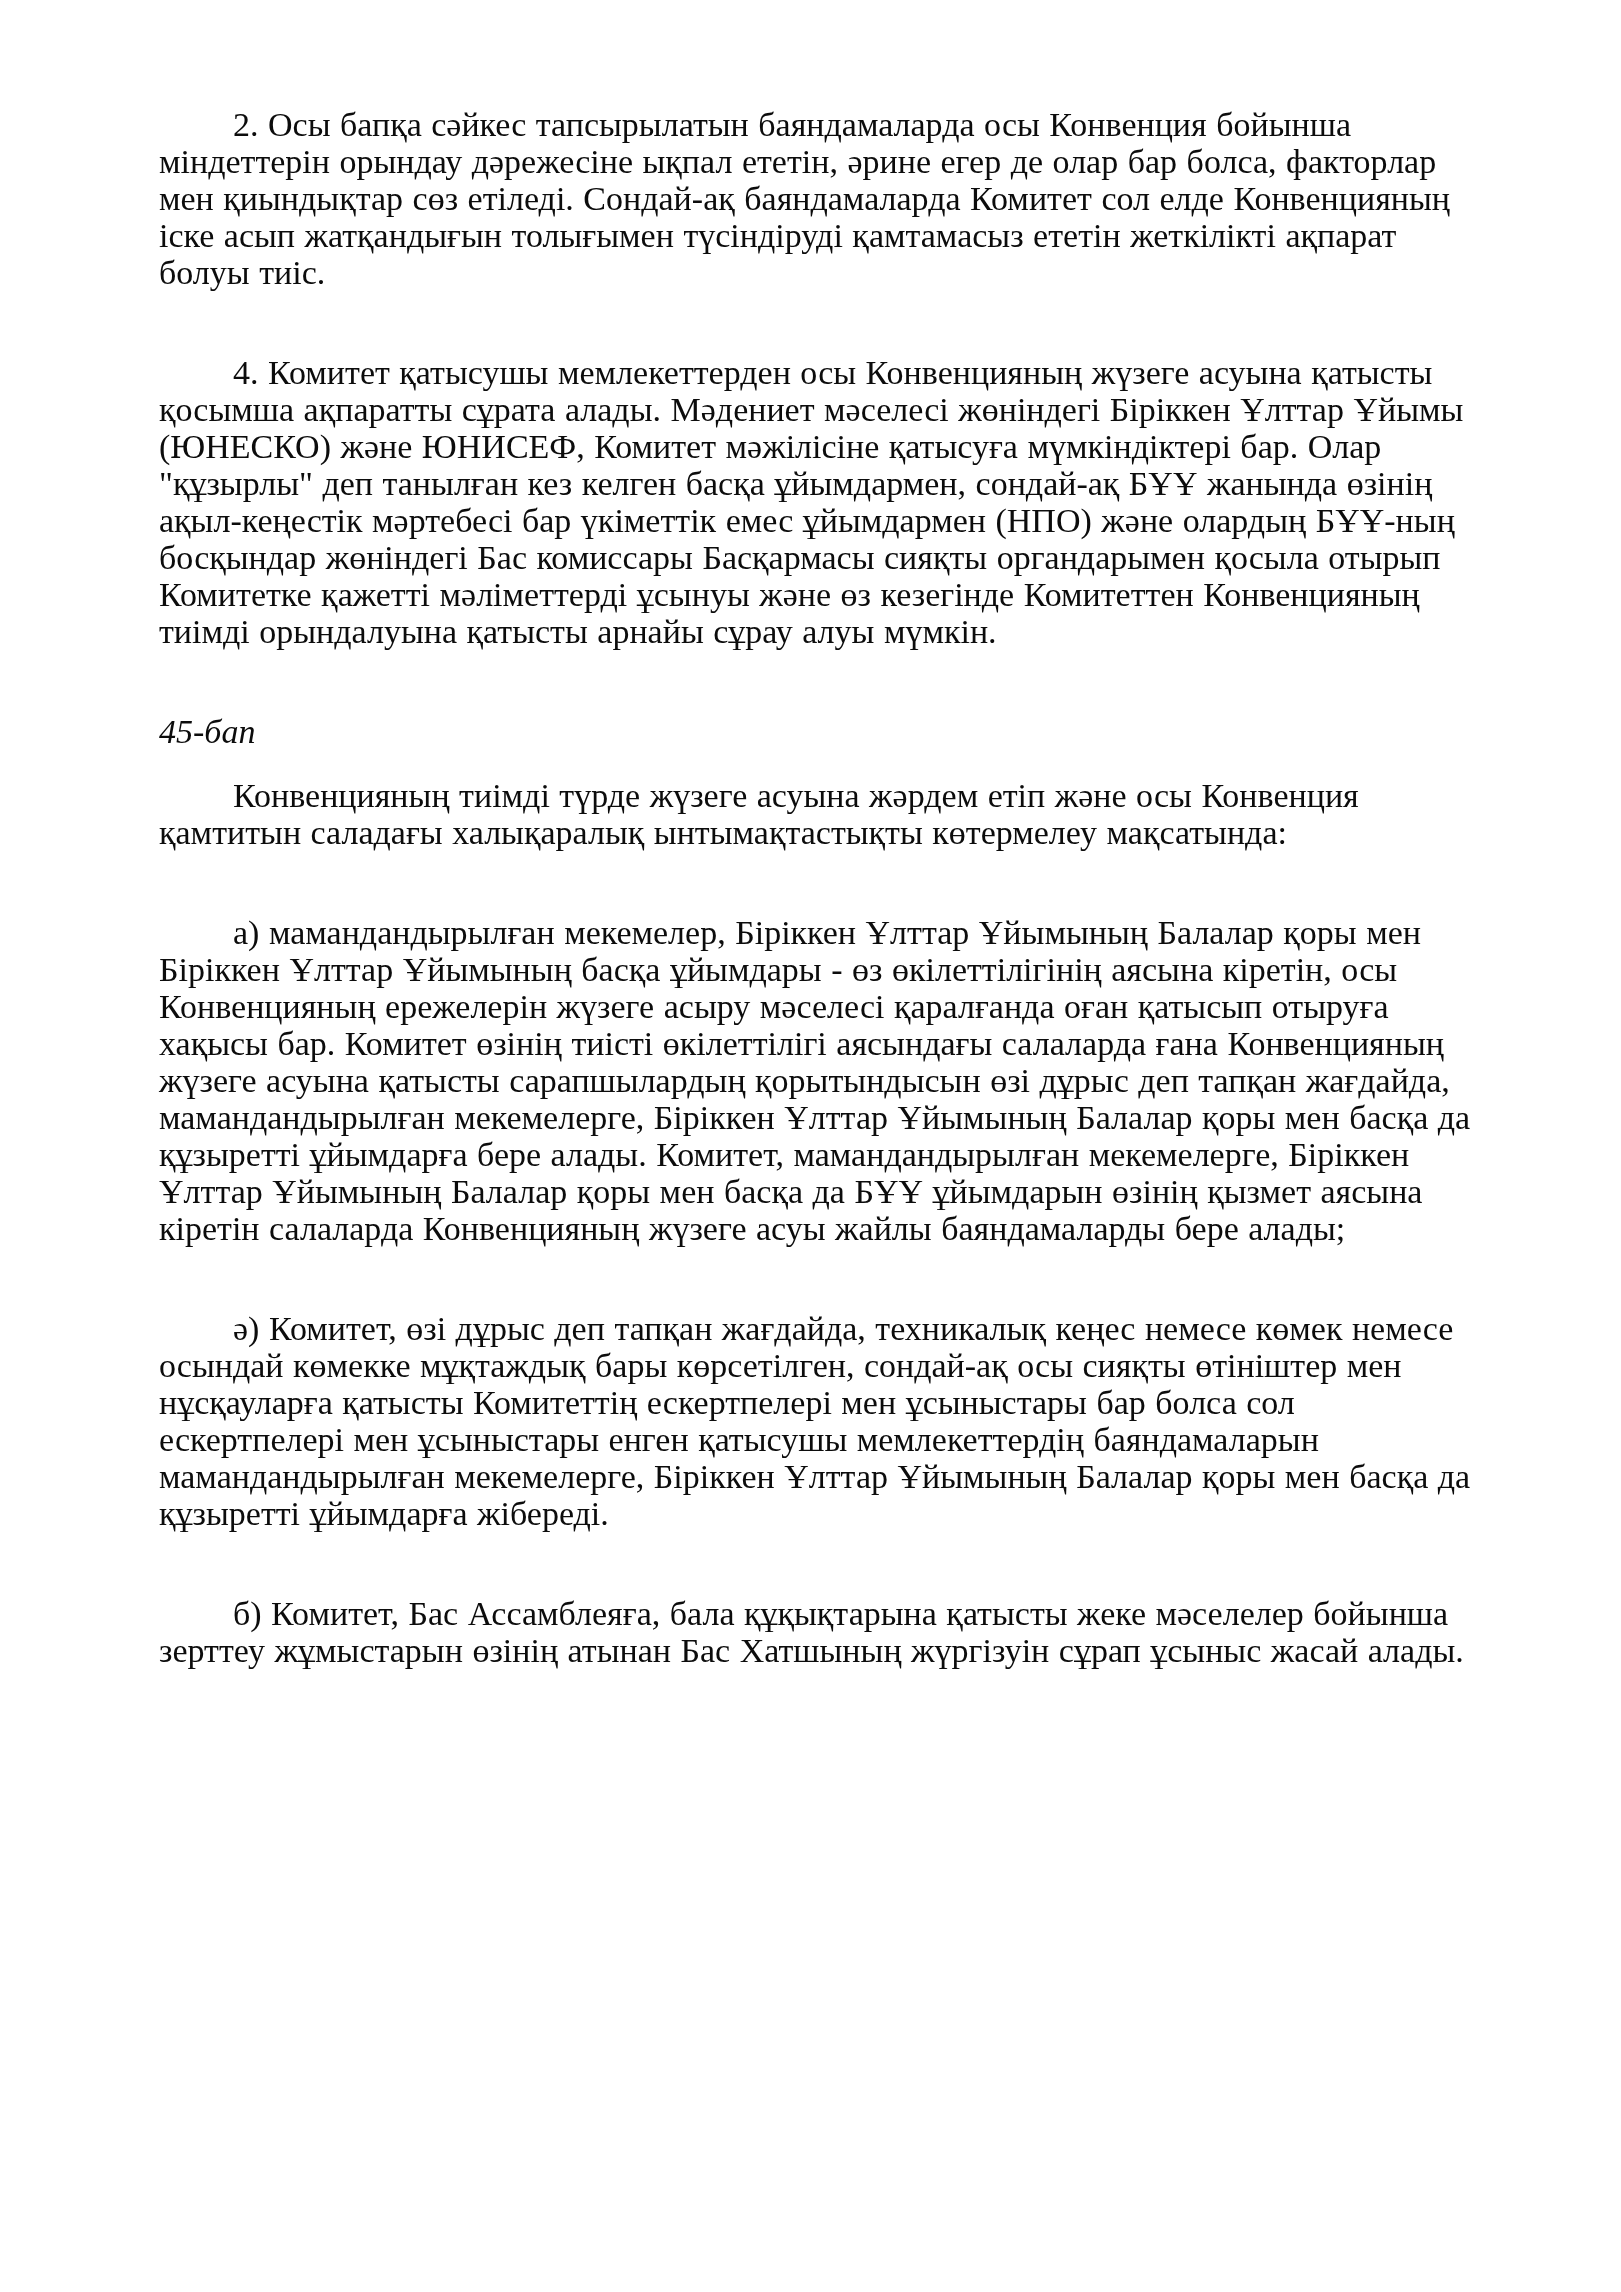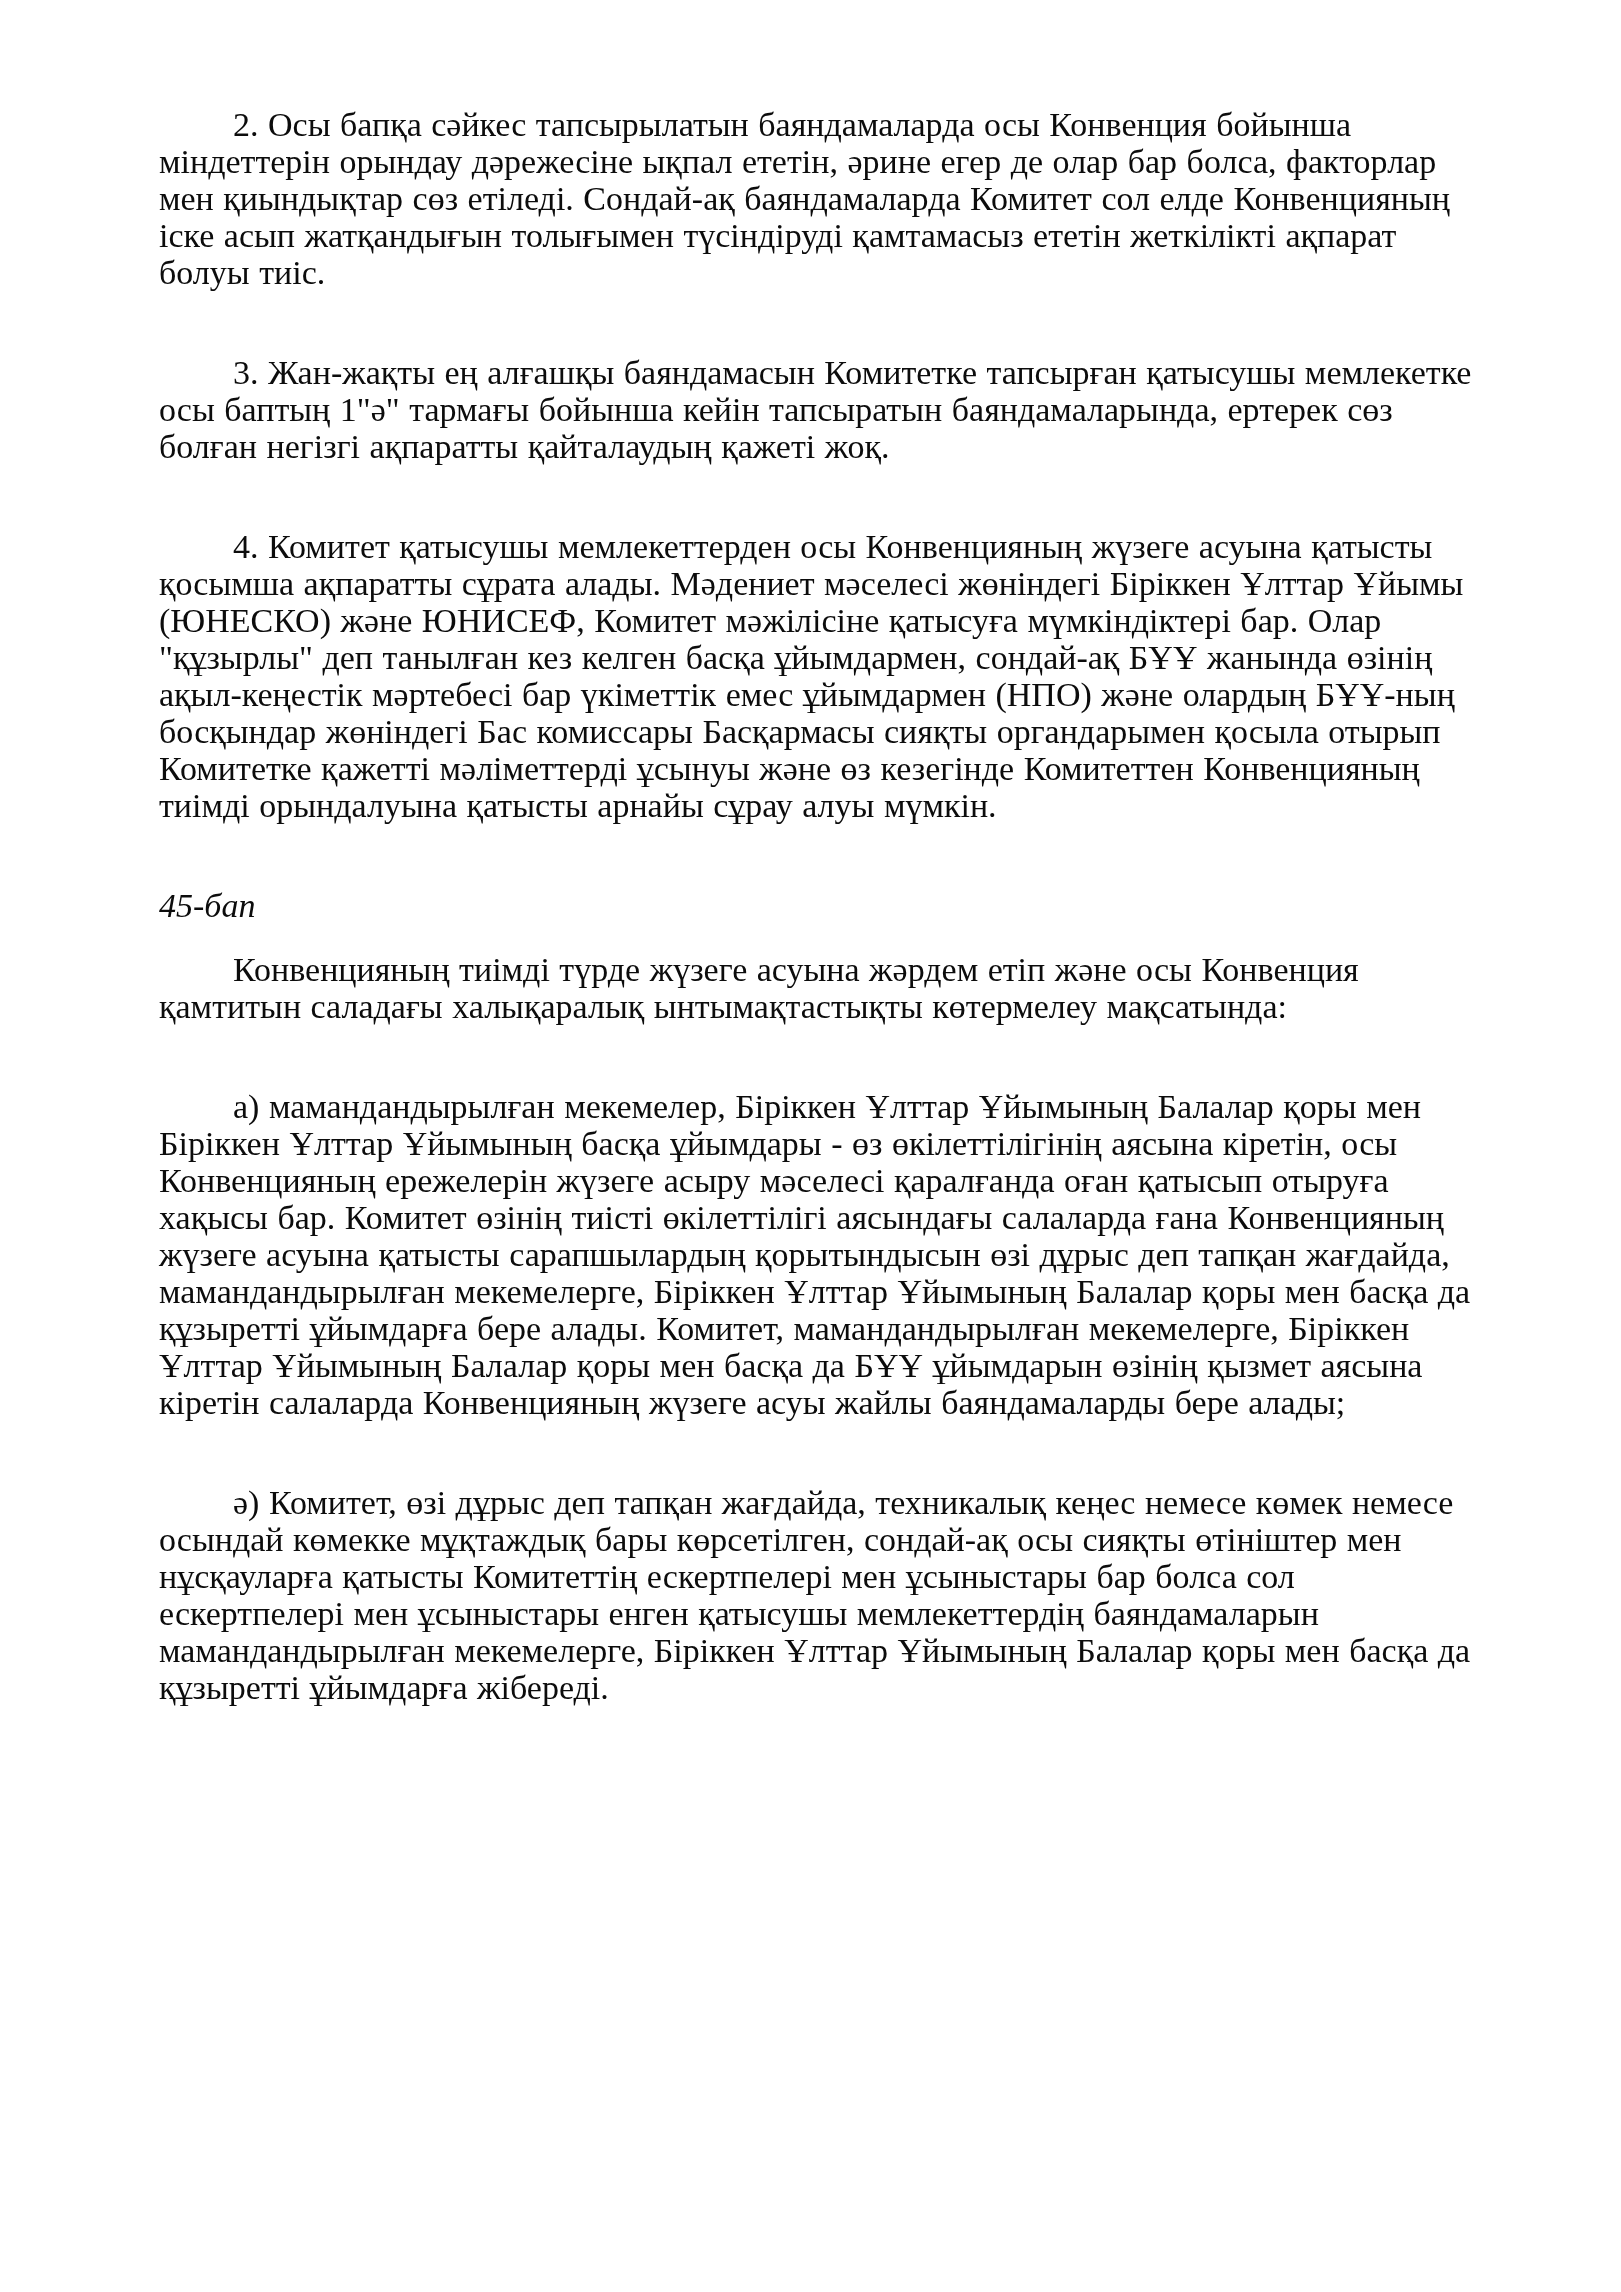--- a/index.html
+++ b/index.html
@@ -39,21 +39,21 @@
   .doc p:last-child {
     margin-bottom: 0;
   }
 </style>
 </head>
 <body>
 
 <div class="page">
   <div class="doc">
     <p>2. Осы бапқа сәйкес тапсырылатын баяндамаларда осы Конвенция бойынша міндеттерін орындау дәрежесіне ықпал ететін, әрине егер де олар бар болса, факторлар мен қиындықтар сөз етіледі. Сондай-ақ баяндамаларда Комитет сол елде Конвенцияның іске асып жатқандығын толығымен түсіндіруді қамтамасыз ететін жеткілікті ақпарат болуы тиіс.</p>
-    <p>3. Жан-жақты ең алғашқы баяндамасын Комитетке тапсырған қатысушы мемлекетке осы баптың 1"ә" тармағы бойынша кейін тапсыратын баяндамаларында, ертерек сөз болған негізгі ақпаратты қайталаудың қажеті жоқ.</p>
     <p>4. Комитет қатысушы мемлекеттерден осы Конвенцияның жүзеге асуына қатысты қосымша ақпаратты сұрата алады. Мәдениет мәселесі жөніндегі Біріккен Ұлттар Ұйымы (ЮНЕСКО) және ЮНИСЕФ, Комитет мәжілісіне қатысуға мүмкіндіктері бар. Олар "құзырлы" деп танылған кез келген басқа ұйымдармен, сондай-ақ БҰҰ жанында өзінің ақыл-кеңестік мәртебесі бар үкіметтік емес ұйымдармен (НПО) және олардың БҰҰ-ның босқындар жөніндегі Бас комиссары Басқармасы сияқты органдарымен қосыла отырып Комитетке қажетті мәліметтерді ұсынуы және өз кезегінде Комитеттен Конвенцияның тиімді орындалуына қатысты арнайы сұрау алуы мүмкін.</p>
     <p class="article-heading">45-бап</p>
     <p>Конвенцияның тиімді түрде жүзеге асуына жәрдем етіп және осы Конвенция қамтитын саладағы халықаралық ынтымақтастықты көтермелеу мақсатында:</p>
     <p>а) мамандандырылған мекемелер, Біріккен Ұлттар Ұйымының Балалар қоры мен Біріккен Ұлттар Ұйымының басқа ұйымдары - өз өкілеттілігінің аясына кіретін, осы Конвенцияның ережелерін жүзеге асыру мәселесі қаралғанда оған қатысып отыруға хақысы бар. Комитет өзінің тиісті өкілеттілігі аясындағы салаларда ғана Конвенцияның жүзеге асуына қатысты сарапшылардың қорытындысын өзі дұрыс деп тапқан жағдайда, мамандандырылған мекемелерге, Біріккен Ұлттар Ұйымының Балалар қоры мен басқа да құзыретті ұйымдарға бере алады. Комитет, мамандандырылған мекемелерге, Біріккен Ұлттар Ұйымының Балалар қоры мен басқа да БҰҰ ұйымдарын өзінің қызмет аясына кіретін салаларда Конвенцияның жүзеге асуы жайлы баяндамаларды бере алады;</p>
     <p>ә) Комитет, өзі дұрыс деп тапқан жағдайда, техникалық кеңес немесе көмек немесе осындай көмекке мұқтаждық бары көрсетілген, сондай-ақ осы сияқты өтініштер мен нұсқауларға қатысты Комитеттің ескертпелері мен ұсыныстары бар болса сол ескертпелері мен ұсыныстары енген қатысушы мемлекеттердің баяндамаларын мамандандырылған мекемелерге, Біріккен Ұлттар Ұйымының Балалар қоры мен басқа да құзыретті ұйымдарға жібереді.</p>
+    <p>б) Комитет, Бас Ассамблеяға, бала құқықтарына қатысты жеке мәселелер бойынша зерттеу жұмыстарын өзінің атынан Бас Хатшының жүргізуін сұрап ұсыныс жасай алады.</p>
   </div>
 </div>
 
 
 </body></html>

